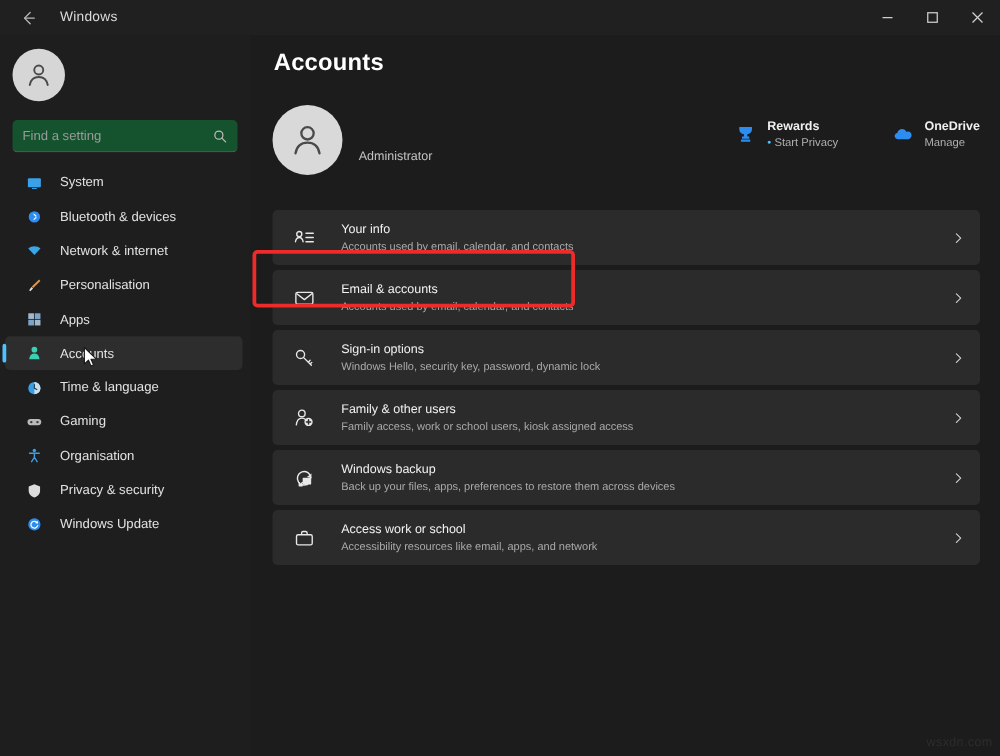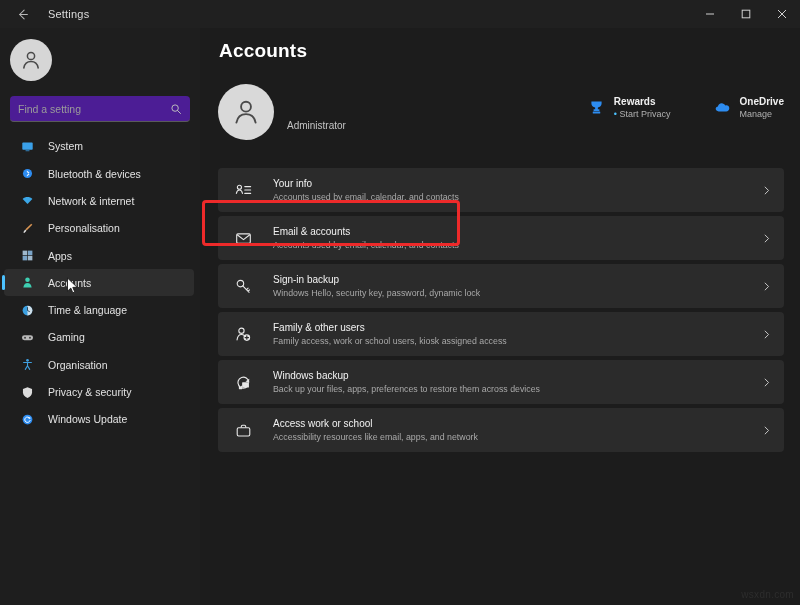--- a/index.html
+++ b/index.html
@@ -37,21 +37,21 @@
     background: #1e1e1e;
   }
   .avatar-big {
     position: absolute; left: 10px; top: 11px; width: 42px; height: 42px;
     border-radius: 50%; background: #d6d6d6;
     display: flex; align-items: center; justify-content: center;
   }
   .avatar-big svg { width: 24px; height: 24px; }
   .search-wrap {
     position: absolute; left: 10px; top: 68px; width: 180px; height: 26px;
-    background: #4c1d95; border-radius: 4px; border-bottom: 1px solid #5a5a5a;
+    background: #14532d; border-radius: 4px; border-bottom: 1px solid #5a5a5a;
     display: flex; align-items: center; padding: 0 8px;
   }
   .search-wrap input {
     flex: 1; background: transparent; border: none; outline: none;
     color: #cfcfcf; font-size: 10.5px; font-family: "Liberation Sans", sans-serif;
   }
   .search-wrap input::placeholder { color: #9b9b9b; }
   .search-icon { color: #bdbdbd; display: flex; }
   .search-icon svg { width: 12px; height: 12px; }
 
@@ -124,21 +124,21 @@
 
 <div class="window">
 
   <div class="titlebar">
     <div class="back-btn">
       <svg viewBox="0 0 16 16" fill="none" stroke="currentColor" stroke-width="1.3">
         <path d="M10 2.5 L4.5 8 L10 13.5" stroke-linecap="round" stroke-linejoin="round"></path>
         <path d="M4.6 8 H14" stroke-linecap="round"></path>
       </svg>
     </div>
-    <div class="title-text">Settings</div>
+    <div class="title-text">Windows</div>
     <div class="win-controls">
       <div class="win-btn">
         <svg viewBox="0 0 10 10" stroke="currentColor" stroke-width="1">
             <path d="M1 5 H9"></path>
           </svg>
       </div>
       <div class="win-btn">
         <svg viewBox="0 0 10 10" fill="none" stroke="currentColor" stroke-width="1">
             <rect x="1.2" y="1.2" width="7.6" height="7.6"></rect>
           </svg>
@@ -354,21 +354,21 @@
           </span>
         </div>
         <div class="row">
           <span class="r-ico">
             <svg viewBox="0 0 20 20">
               <circle cx="6.4" cy="6.6" r="3.8" fill="none" stroke="#e8e8e8" stroke-width="1.3"></circle>
               <path d="M9.1 9.3 L16.6 16.8 M13.6 13.8 L15.4 12 M15.4 15.6 L17 14" fill="none" stroke="#e8e8e8" stroke-width="1.3" stroke-linecap="round"></path>
             </svg>
           </span>
           <span class="r-txt">
-            <span class="r-title" style="display: block;">Sign-in backup</span>
+            <span class="r-title" style="display: block;">Sign-in options</span>
             <span class="r-sub" style="display: block;">Windows Hello, security key, password, dynamic lock</span>
           </span>
           <span class="r-chev">
             <svg viewBox="0 0 16 16" fill="none" stroke="currentColor" stroke-width="1.4">
               <path d="M6 3 L11 8 L6 13" stroke-linecap="round" stroke-linejoin="round"></path>
             </svg>
           </span>
         </div>
         <div class="row">
           <span class="r-ico">

